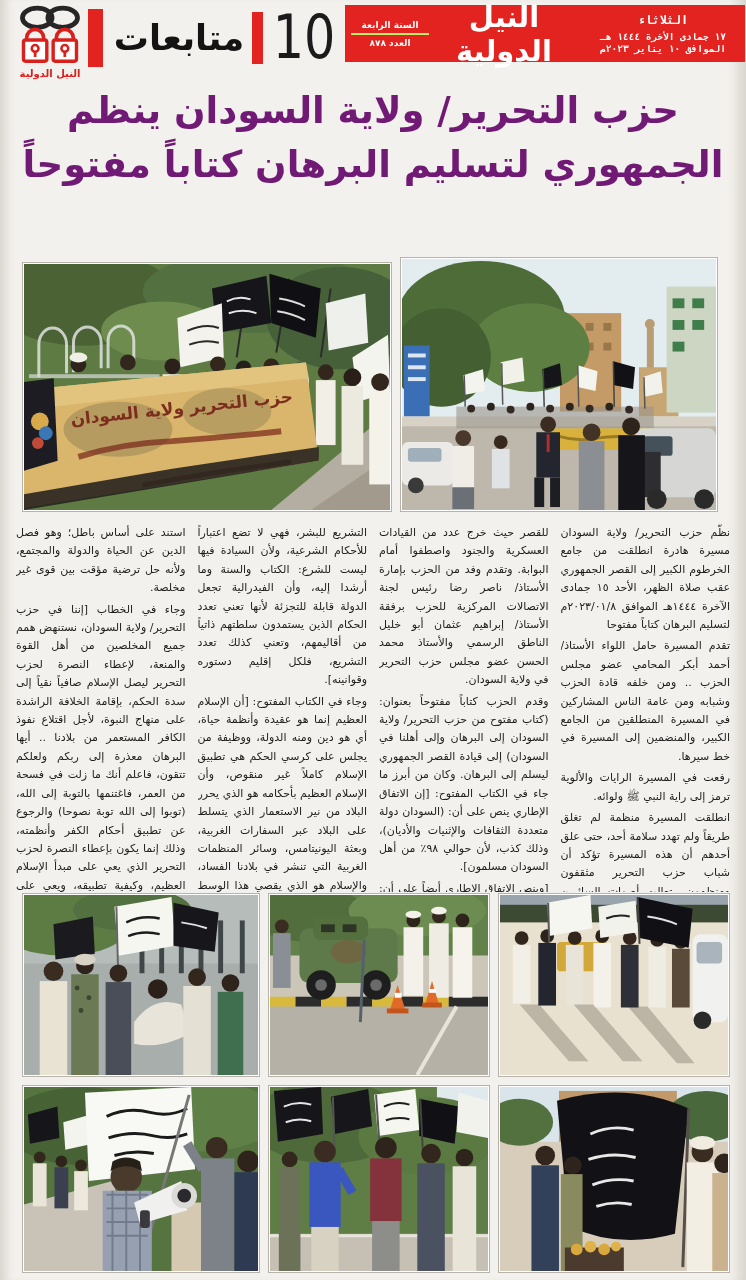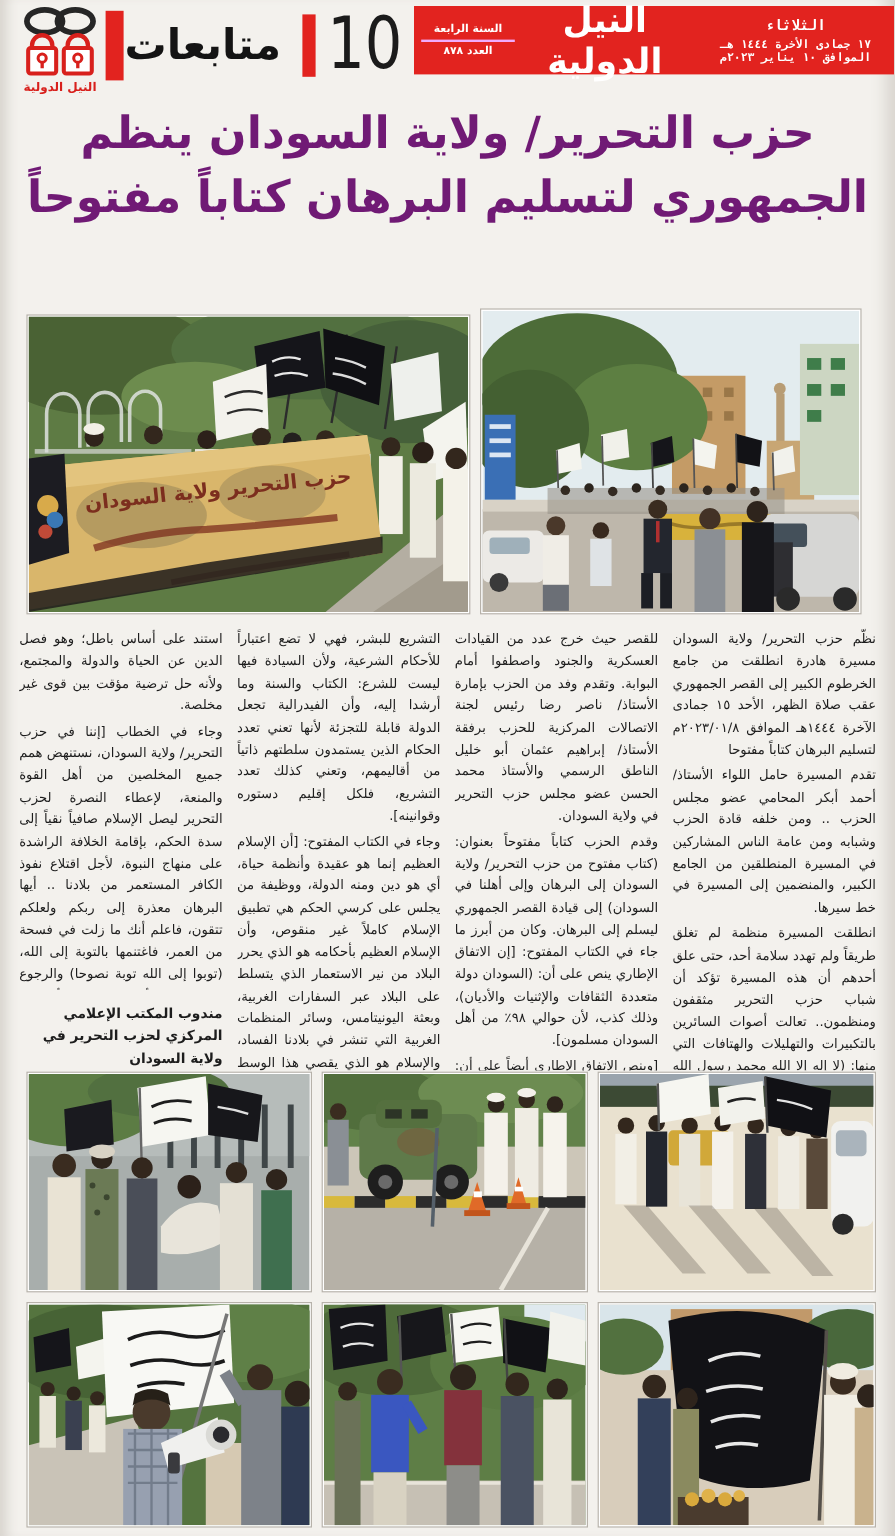--- a/index.html
+++ b/index.html
@@ -5,28 +5,28 @@
   html,body{margin:0;padding:0;}
   body{width:746px;background:#dcd9d4;font-family:"DejaVu Sans",sans-serif;}
   .page{position:relative;width:746px;height:1280px;background:#f3f1ed;overflow:hidden;
         box-shadow:inset 14px 0 10px -8px #d9d5cf, inset -16px 0 12px -8px #d9d5cf;}
   
   .logo{position:absolute;left:15px;top:5px;width:70px;height:70px;text-align:center;}
   .logo-label{color:#d8201c;font-size:10px;font-weight:bold;margin-top:-3px;direction:rtl;}
   .vbar{position:absolute;background:#e2231f;}
   .bar-logo{left:88px;top:9px;width:15px;height:58px;}
   .bar-page{left:252px;top:12px;width:11px;height:52px;}
-  .section-title{position:absolute;left:98px;top:10px;width:142px;height:56px;
+  .section-title{position:absolute;left:108px;top:10px;width:142px;height:56px;
         font-size:35px;font-weight:800;color:#141414;direction:rtl;text-align:center;line-height:56px;}
   .page-number{position:absolute;left:262px;top:0px;width:84px;height:74px;font-size:60px;
         color:#1b1b1b;text-align:center;line-height:74px;transform:scaleX(.82);font-weight:400;}
   .masthead{position:absolute;left:345px;top:5px;width:400px;height:57px;background:#e2231f;
         display:flex;flex-direction:row-reverse;align-items:center;color:#fff;direction:rtl;}
   .mh-meta{flex:0 0 78px;padding:0 6px;text-align:center;font-size:9px;font-weight:bold;}
-  .mh-meta .t{display:block;padding-bottom:3px;border-bottom:2px solid #f0abfc;margin-bottom:3px;}
+  .mh-meta .t{display:block;padding-bottom:3px;border-bottom:2px solid #bef264;margin-bottom:3px;}
   .mh-title{flex:0 0 138px;font-size:29px;font-weight:800;text-align:center;letter-spacing:-1px;}
   .mh-date{flex:1 1 auto;text-align:center;padding-left:8px;font-family:Liberation Mono, monospace;}
   .mh-date .d1{display:block;font-size:12px;font-weight:bold;margin-bottom:3px;}
   .mh-date .d2{display:block;font-size:9.5px;font-weight:bold;text-align:center;}
   
   .headline{position:absolute;top:84px;left:8px;width:730px;text-align:center;direction:rtl;color:#701a75;}
   .headline div{font-size:37px;line-height:54px;font-weight:800;letter-spacing:-1px;}
   
   .photo{position:absolute;background:#fff;border:1px solid #b7b2aa;box-sizing:border-box;padding:1px;}
   .photo svg{display:block;width:100%;height:100%;}
@@ -226,39 +226,39 @@
         <circle cx="100" cy="186" r="7" fill="#38291e"></circle>
         <rect x="91" y="193" width="18" height="40" fill="#dfe3e6"></rect>
       </g>
     </svg>
   </div>
 
   <div class="article">
     <div class="col">
       <p>نظّم حزب التحرير/ ولاية السودان مسيرة هادرة انطلقت من جامع الخرطوم الكبير إلى القصر الجمهوري عقب صلاة الظهر، الأحد ١٥ جمادى الآخرة ١٤٤٤هـ الموافق ٢٠٢٣/٠١/٨م لتسليم البرهان كتاباً مفتوحا</p>
       <p>تقدم المسيرة حامل اللواء الأستاذ/ أحمد أبكر المحامي عضو مجلس الحزب .. ومن خلفه قادة الحزب وشبابه ومن عامة الناس المشاركين في المسيرة المنطلقين من الجامع الكبير، والمنضمين إلى المسيرة في خط سيرها.</p>
+      <p>رفعت في المسيرة الرايات والألوية ترمز إلى راية النبي ﷺ ولوائه.</p>
       <p>انطلقت المسيرة منظمة لم تغلق طريقاً ولم تهدد سلامة أحد، حتى علق أحدهم أن هذه المسيرة تؤكد أن شباب حزب التحرير مثقفون ومنظمون.. تعالت أصوات السائرين بالتكبيرات والتهليلات والهتافات التي منها: (لا إله إلا الله محمد رسول الله والخلافة وعد الله) (قائدنا إلى الأبد سيدنا محمد) (لا مدنية ولا عسكرية بل خلافة إسلامية) (فشلت فشلت كل الدول والخلافة هي الحل).</p>
 
     </div>
     <div class="col">
       <p>للقصر حيث خرج عدد من القيادات العسكرية والجنود واصطفوا أمام البوابة. وتقدم وفد من الحزب بإمارة الأستاذ/ ناصر رضا رئيس لجنة الاتصالات المركزية للحزب برفقة الأستاذ/ إبراهيم عثمان أبو خليل الناطق الرسمي والأستاذ محمد الحسن عضو مجلس حزب التحرير في ولاية السودان.</p>
       <p>وقدم الحزب كتاباً مفتوحاً بعنوان: (كتاب مفتوح من حزب التحرير/ ولاية السودان إلى البرهان وإلى أهلنا في السودان) إلى قيادة القصر الجمهوري ليسلم إلى البرهان. وكان من أبرز ما جاء في الكتاب المفتوح: [إن الاتفاق الإطاري ينص على أن: (السودان دولة متعددة الثقافات والإثنيات والأديان)، وذلك كذب، لأن حوالي ٩٨٪ من أهل السودان مسلمون].</p>
       <p>[وينص الاتفاق الإطاري أيضاً على أن: (السودان دولة مدنية ديمقراطية فيدرالية برلمانية، السيادة فيها للشعب وهو مصدر السلطات)، وكل ذلك مخالف للإسلام، فالدولة المدنية هي الدولة العلمانية التي تفصل الدين عن الحياة، والديمقراطية تجعل حق</p>
     </div>
     <div class="col">
       <p>التشريع للبشر، فهي لا تضع اعتباراً للأحكام الشرعية، ولأن السيادة فيها ليست للشرع: الكتاب والسنة وما أرشدا إليه، وأن الفيدرالية تجعل الدولة قابلة للتجزئة لأنها تعني تعدد الحكام الذين يستمدون سلطتهم ذاتياً من أقاليمهم، وتعني كذلك تعدد التشريع، فلكل إقليم دستوره وقوانينه].</p>
       <p>وجاء في الكتاب المفتوح: [أن الإسلام العظيم إنما هو عقيدة وأنظمة حياة، أي هو دين ومنه الدولة، ووظيفة من يجلس على كرسي الحكم هي تطبيق الإسلام كاملاً غير منقوص، وأن الإسلام العظيم بأحكامه هو الذي يحرر البلاد من نير الاستعمار الذي يتسلط على البلاد عبر السفارات الغربية، وبعثة اليونيتامس، وسائر المنظمات الغربية التي تنشر في بلادنا الفساد، والإسلام هو الذي يقصي هذا الوسط السياسي العميل للاستعمار].</p>
 
     </div>
     <div class="col col-last">
       <div class="fill">
         <p>استند على أساس باطل؛ وهو فصل الدين عن الحياة والدولة والمجتمع، ولأنه حل ترضية مؤقت بين قوى غير مخلصة.</p>
         <p>وجاء في الخطاب [إننا في حزب التحرير/ ولاية السودان، نستنهض همم جميع المخلصين من أهل القوة والمنعة، لإعطاء النصرة لحزب التحرير ليصل الإسلام صافياً نقياً إلى سدة الحكم، بإقامة الخلافة الراشدة على منهاج النبوة، لأجل اقتلاع نفوذ الكافر المستعمر من بلادنا .. أيها البرهان معذرة إلى ربكم ولعلكم تتقون، فاعلم أنك ما زلت في فسحة من العمر، فاغتنمها بالتوبة إلى الله، (توبوا إلى الله توبة نصوحا) والرجوع عن تطبيق أحكام الكفر وأنظمته، وذلك إنما يكون بإعطاء النصرة لحزب التحرير الذي يعي على مبدأ الإسلام العظيم، وكيفية تطبيقه، ويعي على واقع الصراع الدولي، وكيفية خوض غماره عسى أن تكونوا كالأولين، (والسابقون الأولون من المهاجرين والأنصار والذين اتبعوهم بإحسان رضي الله عنهم ورضوا عنه)].</p>
       </div>
-      <div class="signature">مندوب المكتب الإعلامي المركزي لحزب التحرير في ولاية السودان</div>
     </div>
   </div>
 
   <div class="photo p-ml">
     <svg viewBox="0 0 238 184" preserveAspectRatio="none">
       <rect width="238" height="184" fill="#a8aeac"></rect>
       <rect x="0" y="0" width="238" height="70" fill="#b6bcba"></rect>
       <ellipse cx="40" cy="28" rx="70" ry="34" fill="#5c7c44"></ellipse>
       <ellipse cx="110" cy="15" rx="60" ry="22" fill="#527040"></ellipse>
       <g stroke="#3f4648" stroke-width="5">

